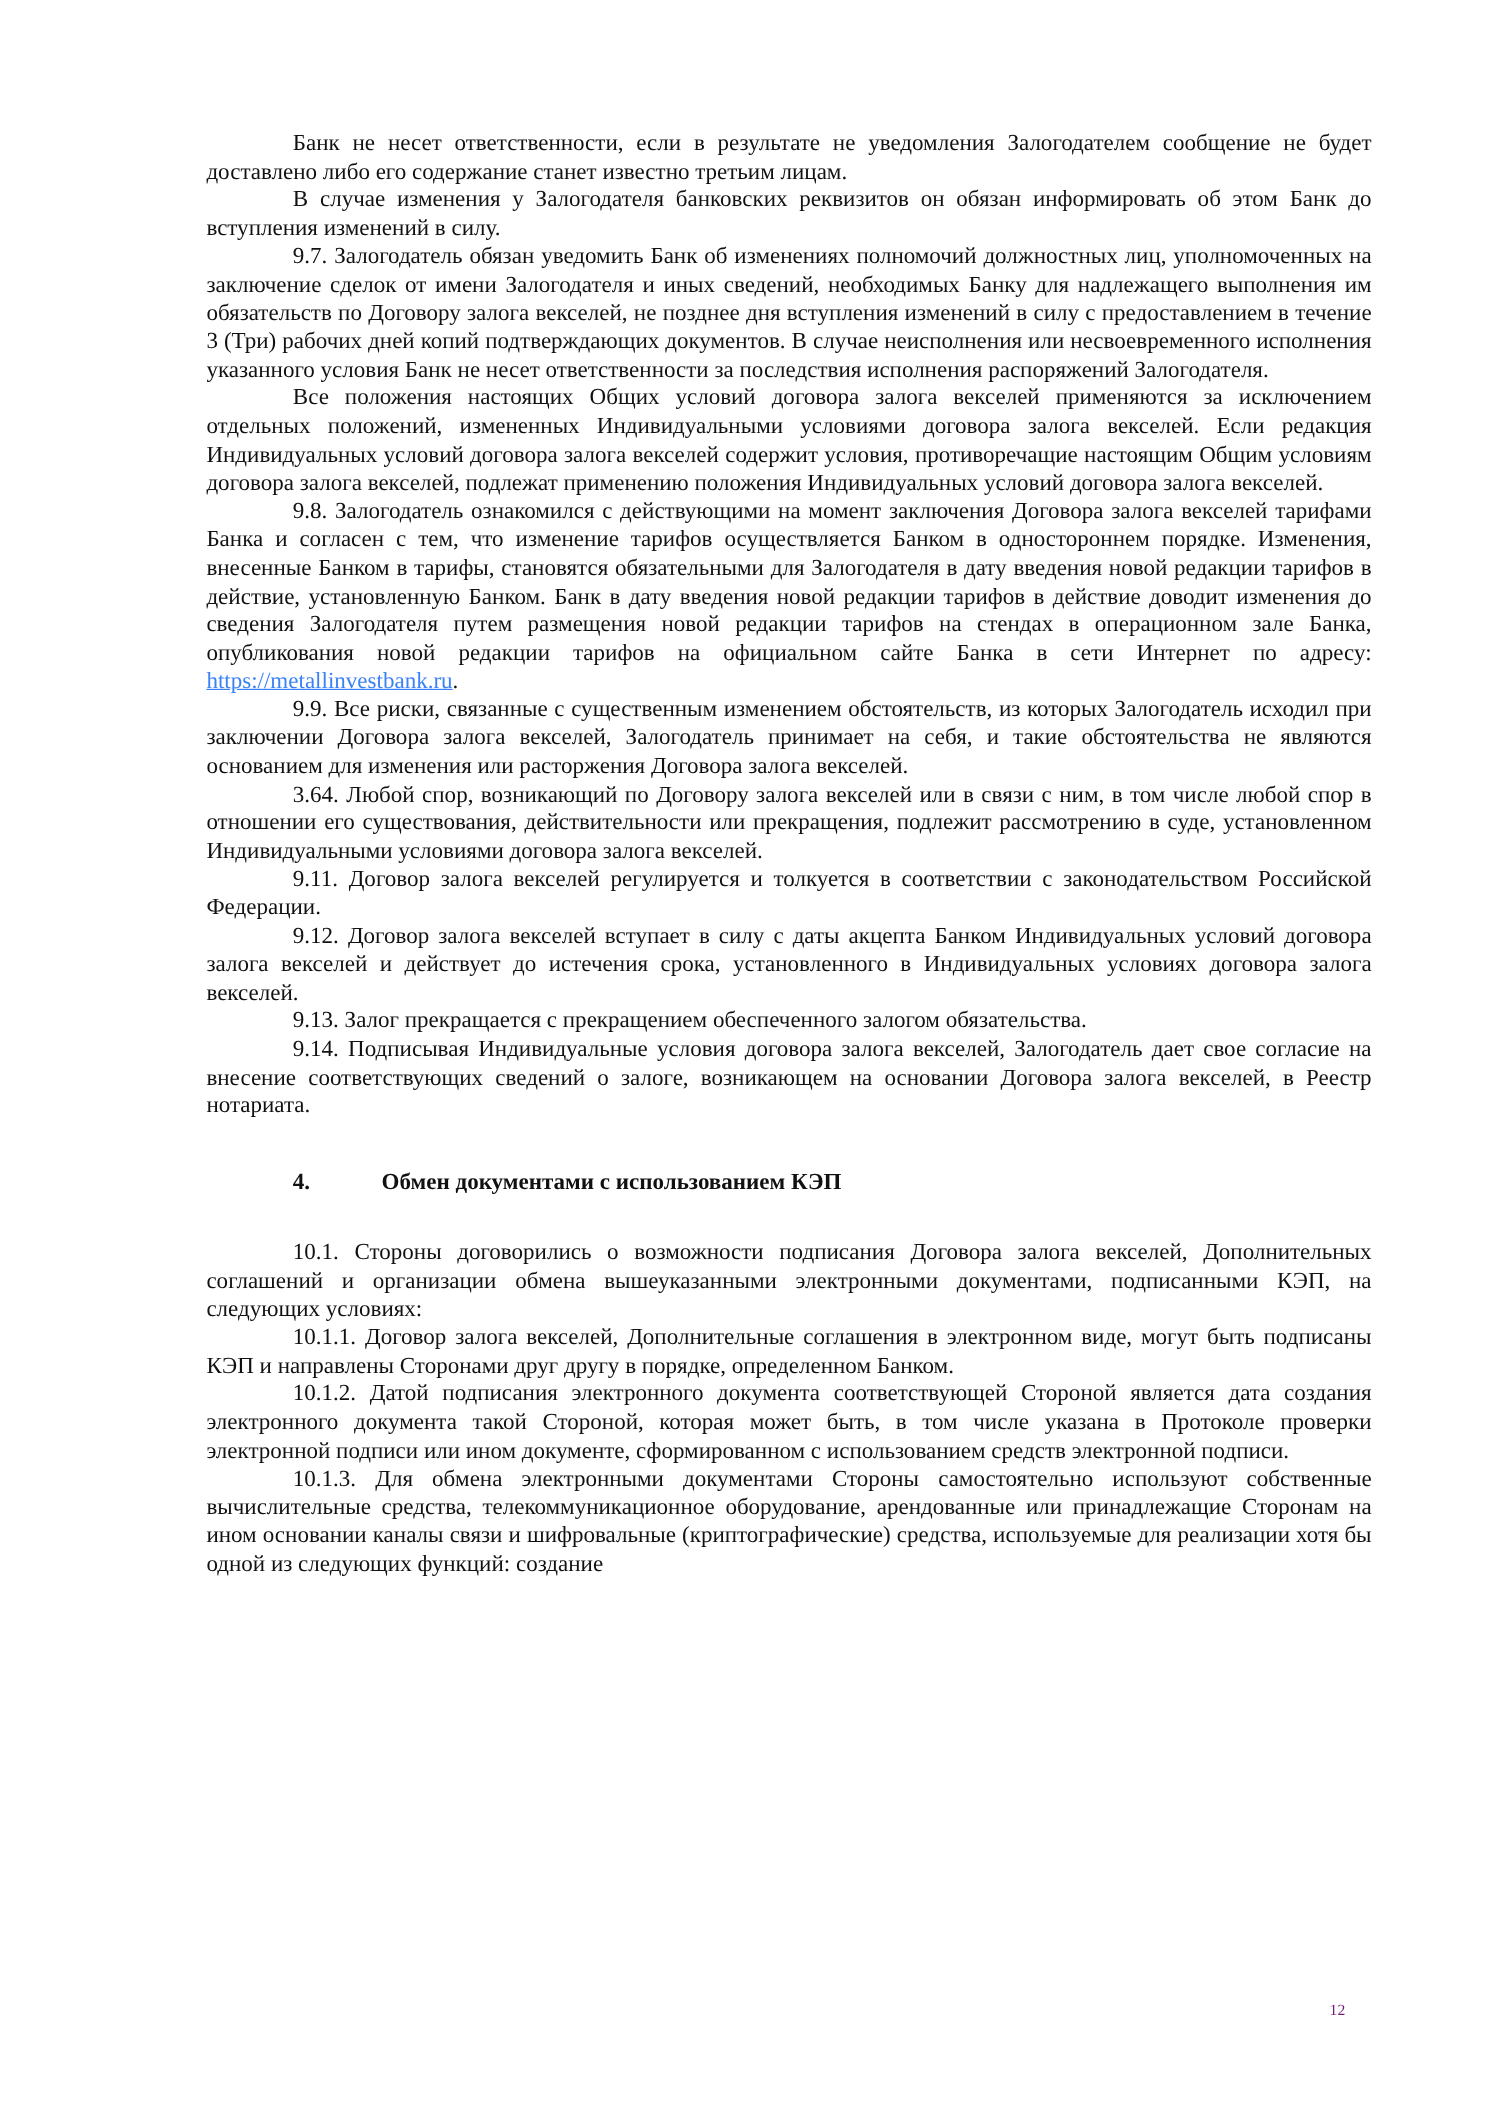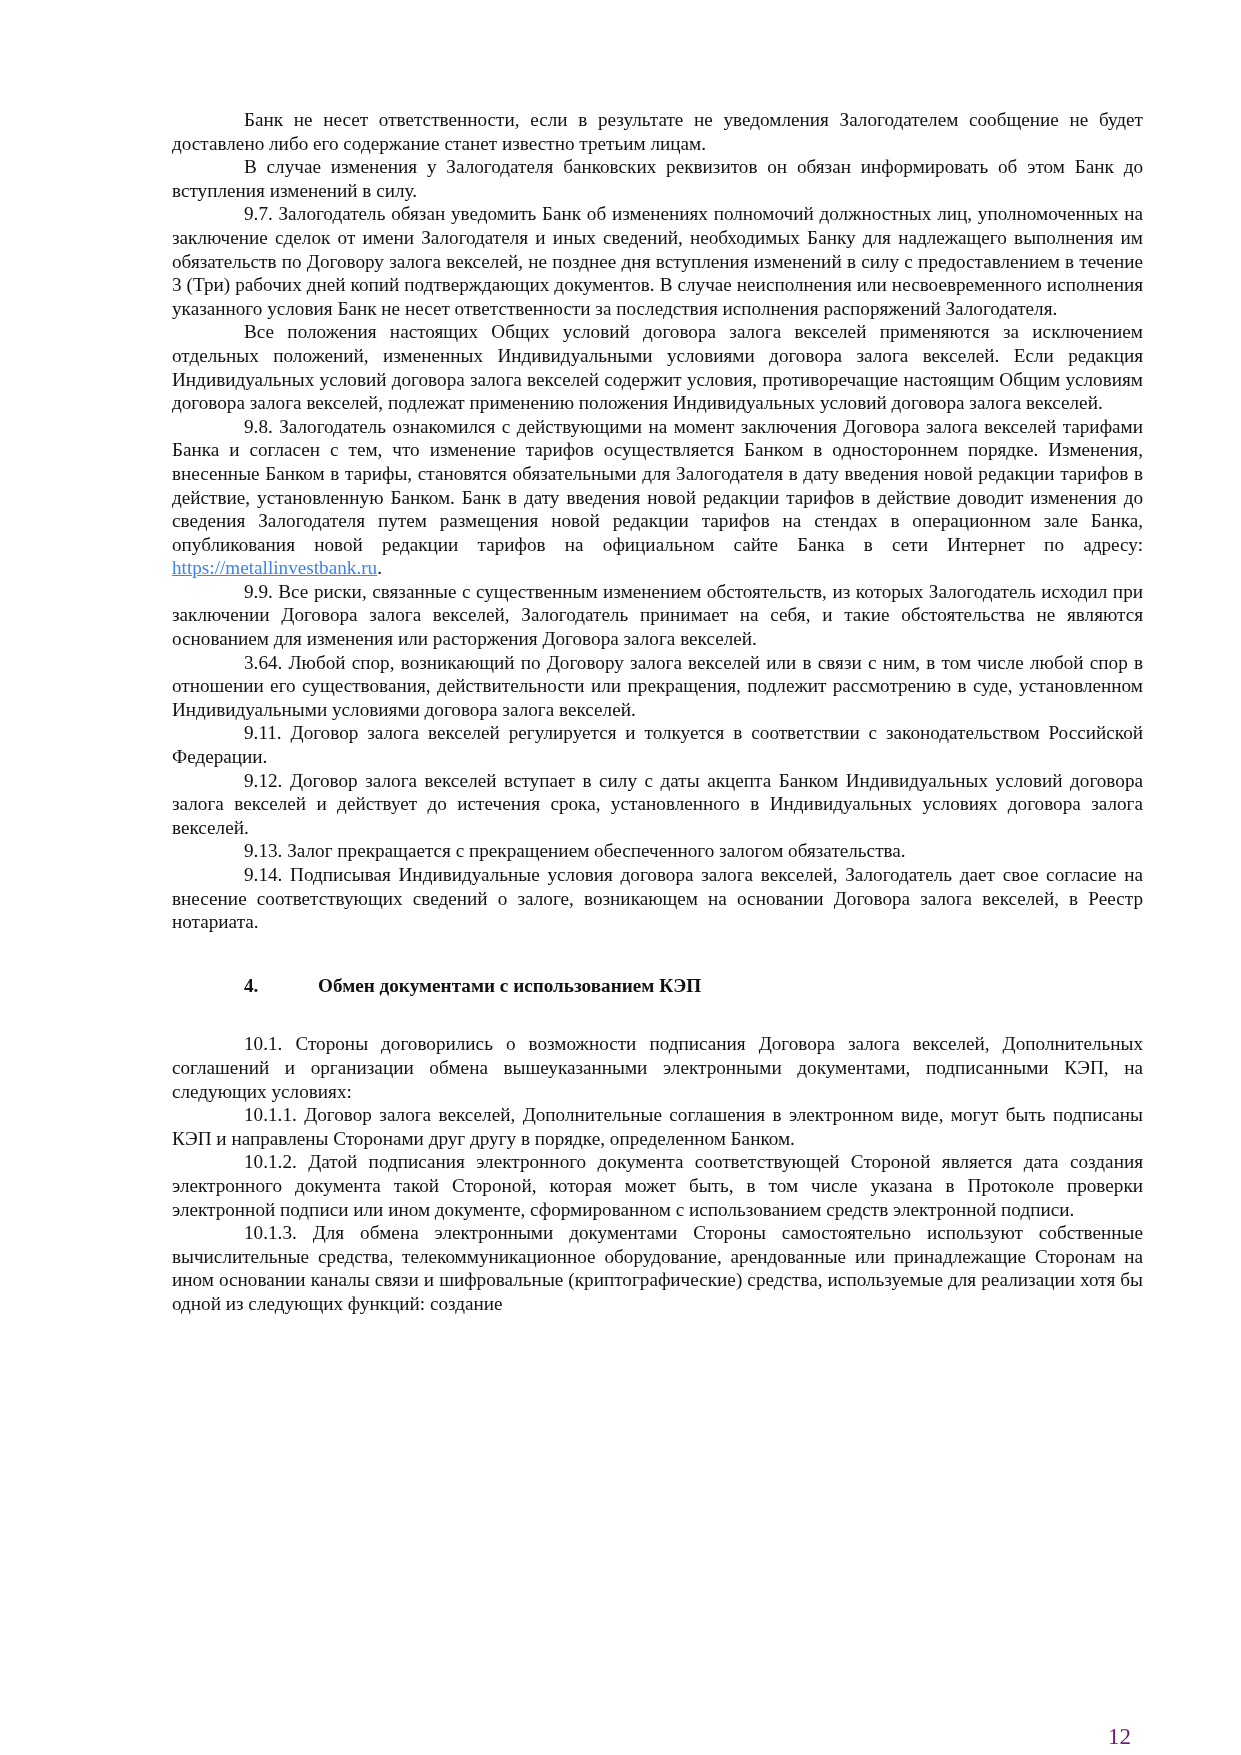--- a/index.html
+++ b/index.html
@@ -44,22 +44,22 @@
     }
     .heading .num {
       width: 74px;
     }
     .gap-medium {
       height: 35px;
     }
     .page-number {
       position: absolute;
       left: 1108px;
-      top: 1724px;
-      font-size: 23px;
+      top: 1667px;
+      font-size: 13px;
       font-family: "Liberation Serif", "DejaVu Serif", serif;
       color: #701a75;
     }
   </style>
 </head>
 <body>
 
 <div class="page">
 
   <p class="p">Банк не несет ответственности, если в результате не уведомления Залогодателем сообщение не будет доставлено либо его содержание станет известно третьим лицам.</p>

